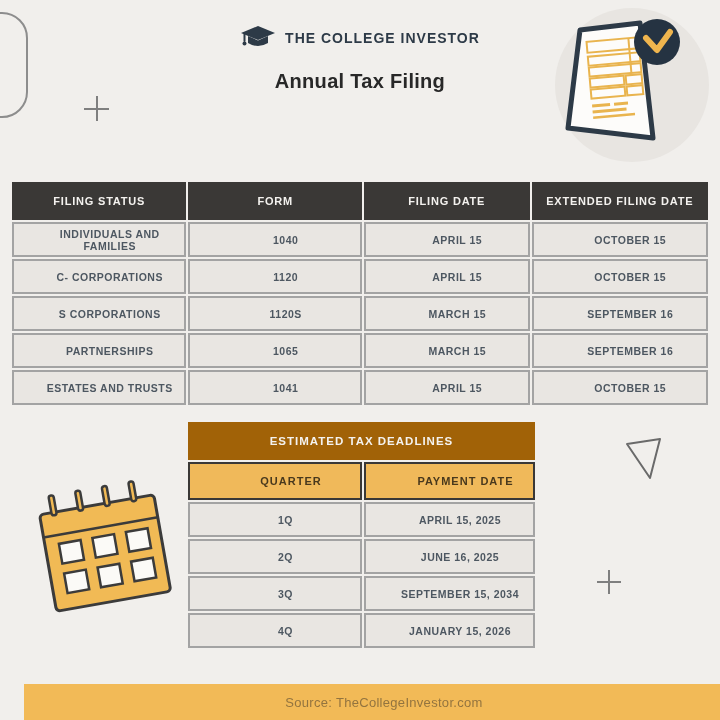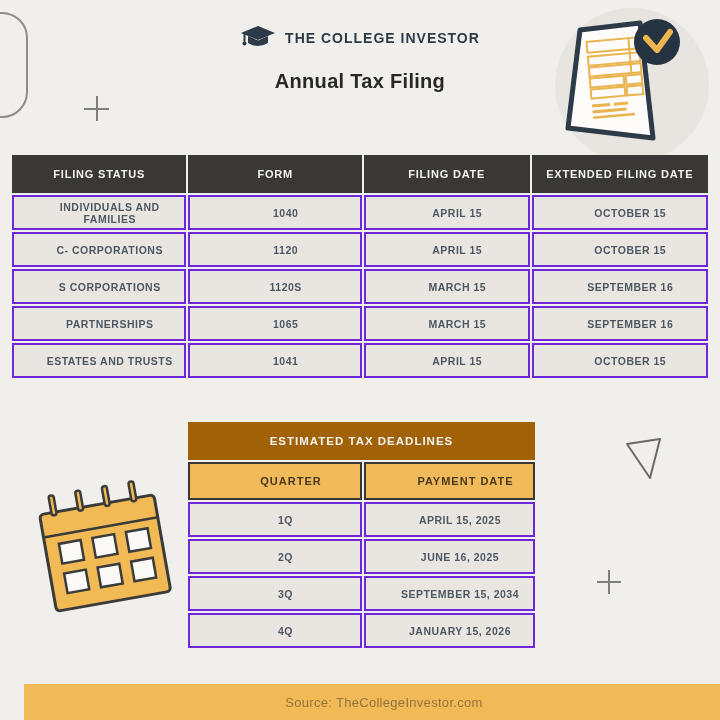--- a/index.html
+++ b/index.html
@@ -40,37 +40,37 @@
   }
   .brand-text { font-size:14px; font-weight:bold; letter-spacing:1px; }
   .page-title {
     position:absolute; top:63px; left:0; right:0;
     text-align:center; font-size:20px; font-weight:bold;
     color:#282828; line-height:37px; letter-spacing:0.3px;
   }
 
   
   .main-table {
-    position:absolute; left:12px; top:155px; width:696px;
+    position:absolute; left:12px; top:182px; width:696px;
     display:grid;
     grid-template-columns:176fr 175fr 167fr 178fr;
     grid-template-rows:38px repeat(5, 35px);
     gap:2px;
   }
   .row { display:contents; }
   .cell {
     display:flex; align-items:center; justify-content:center;
     text-align:center;
   }
   .cell.head {
     background:#3a3836; color:#f4f2ef;
     font-size:11px; font-weight:bold; letter-spacing:0.8px;
   }
   .cell.body {
-    background:#e9e6e2; border:2px solid #6d28d9;
+    background:#e9e6e2; border:2px solid #a3a3a3;
     color:#4d5761; font-size:10.5px; font-weight:bold; letter-spacing:0.5px;padding-left:21px;
   }
 
   
   .est-table {
     position:absolute; left:188px; top:422px; width:347px;
     display:grid;
     grid-template-columns:175fr 172fr;
     grid-template-rows:38px 38px repeat(4, 35px);
     gap:2px;

